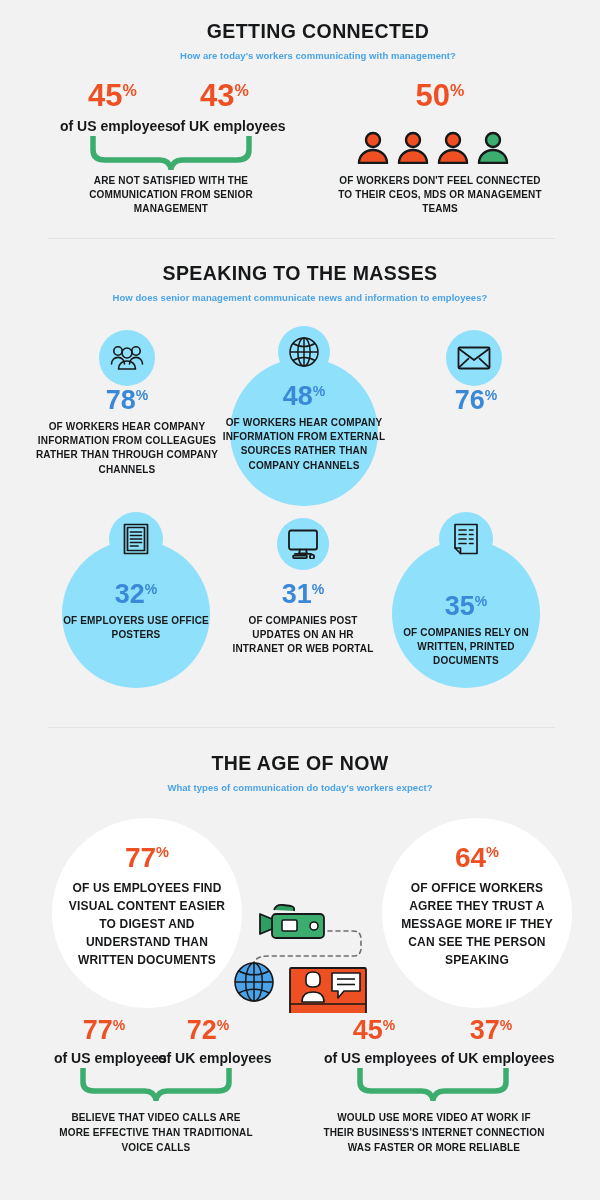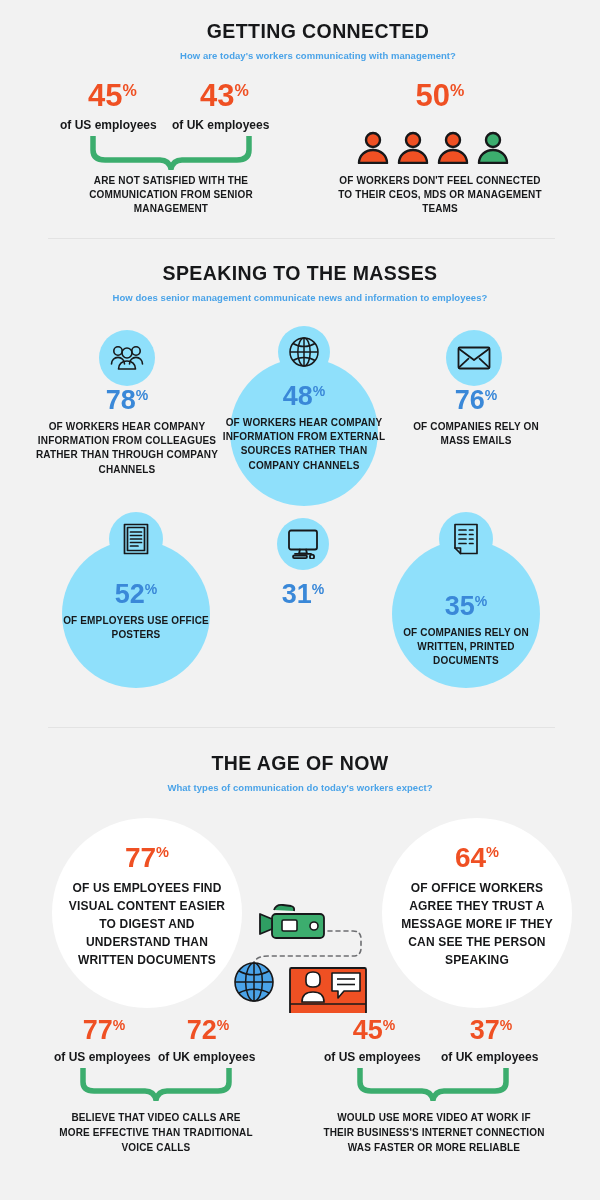--- a/index.html
+++ b/index.html
@@ -44,24 +44,24 @@
   .cap {
     font-size: 10px;
     font-weight: bold;
     color: #17181a;
     line-height: 1.42;
     letter-spacing: .15px;
     text-align: center;
     text-transform: uppercase;
   }
   .sublabel {
-    font-size: 12px;
+    font-size: 14px;
     font-weight: bold;
     color: #17181a;
-    text-align: left;
+    text-align: right;
     white-space: nowrap;
   }
   .abs { position: absolute; }
 
   
   .s1-stat { position: absolute; text-align: center; }
   .s1-stat .pct { font-size: 31px; }
   .brace { position: absolute; }
   .people { position: absolute; display: flex; gap: 6px; }
 
@@ -195,21 +195,20 @@
     <div class="cap">OF WORKERS HEAR COMPANY INFORMATION FROM COLLEAGUES RATHER THAN THROUGH COMPANY CHANNELS</div>
   </div>
 
   <div class="s2-cell" style="left:222px;top:384px;width:164px;">
     <div class="pct blue"><span>48</span><span class="sym">%</span></div>
     <div class="cap">OF WORKERS HEAR COMPANY INFORMATION FROM EXTERNAL SOURCES RATHER THAN COMPANY CHANNELS</div>
   </div>
 
   <div class="s2-cell" style="left:404px;top:388px;width:144px;">
     <div class="pct blue"><span>76</span><span class="sym">%</span></div>
-    <div class="cap">OF COMPANIES RELY ON MASS EMAILS</div>
   </div>
 
   <div class="iconcircle" style="left:109px;top:512px;width:54px;height:54px;">
     <svg width="26" height="32" viewBox="0 0 26 32">
       <g fill="none" stroke="#17181a" stroke-width="1.7" stroke-linejoin="round" stroke-linecap="round">
         <rect x="1.5" y="1.5" width="23" height="29"></rect>
         <rect x="4.5" y="4.5" width="17" height="23"></rect>
         <line x1="7.5" y1="9" x2="18.5" y2="9"></line>
           <line x1="7.5" y1="12.5" x2="18.5" y2="12.5"></line>
         <line x1="7.5" y1="16" x2="18.5" y2="16"></line>
@@ -242,26 +241,27 @@
           <line x1="16.5" y1="11.5" x2="20" y2="11.5"></line>
         <line x1="6" y1="16" x2="13" y2="16"></line>
           <line x1="16.5" y1="16" x2="20" y2="16"></line>
         <line x1="6" y1="20.5" x2="13" y2="20.5"></line>
           <line x1="16.5" y1="20.5" x2="20" y2="20.5"></line>
       </g>
     </svg>
   </div>
 
   <div class="s2-cell" style="left:44px;top:582px;width:184px;">
-    <div class="pct blue"><span>52</span><span class="sym">%</span></div>
+    <div class="pct blue"><span>32</span><span class="sym">%</span></div>
     <div class="cap">OF EMPLOYERS USE OFFICE POSTERS</div>
   </div>
 
   <div class="s2-cell" style="left:232px;top:582px;width:142px;">
     <div class="pct blue"><span>31</span><span class="sym">%</span></div>
+    <div class="cap">OF COMPANIES POST UPDATES ON AN HR INTRANET OR WEB PORTAL</div>
   </div>
 
   <div class="s2-cell" style="left:386px;top:594px;width:160px;">
     <div class="pct blue"><span>35</span><span class="sym">%</span></div>
     <div class="cap">OF COMPANIES RELY ON WRITTEN, PRINTED DOCUMENTS</div>
   </div>
 
   <div class="divider" style="top:727px;"></div>
 
   <div class="abs" style="left:0;top:752px;width:600px;">

